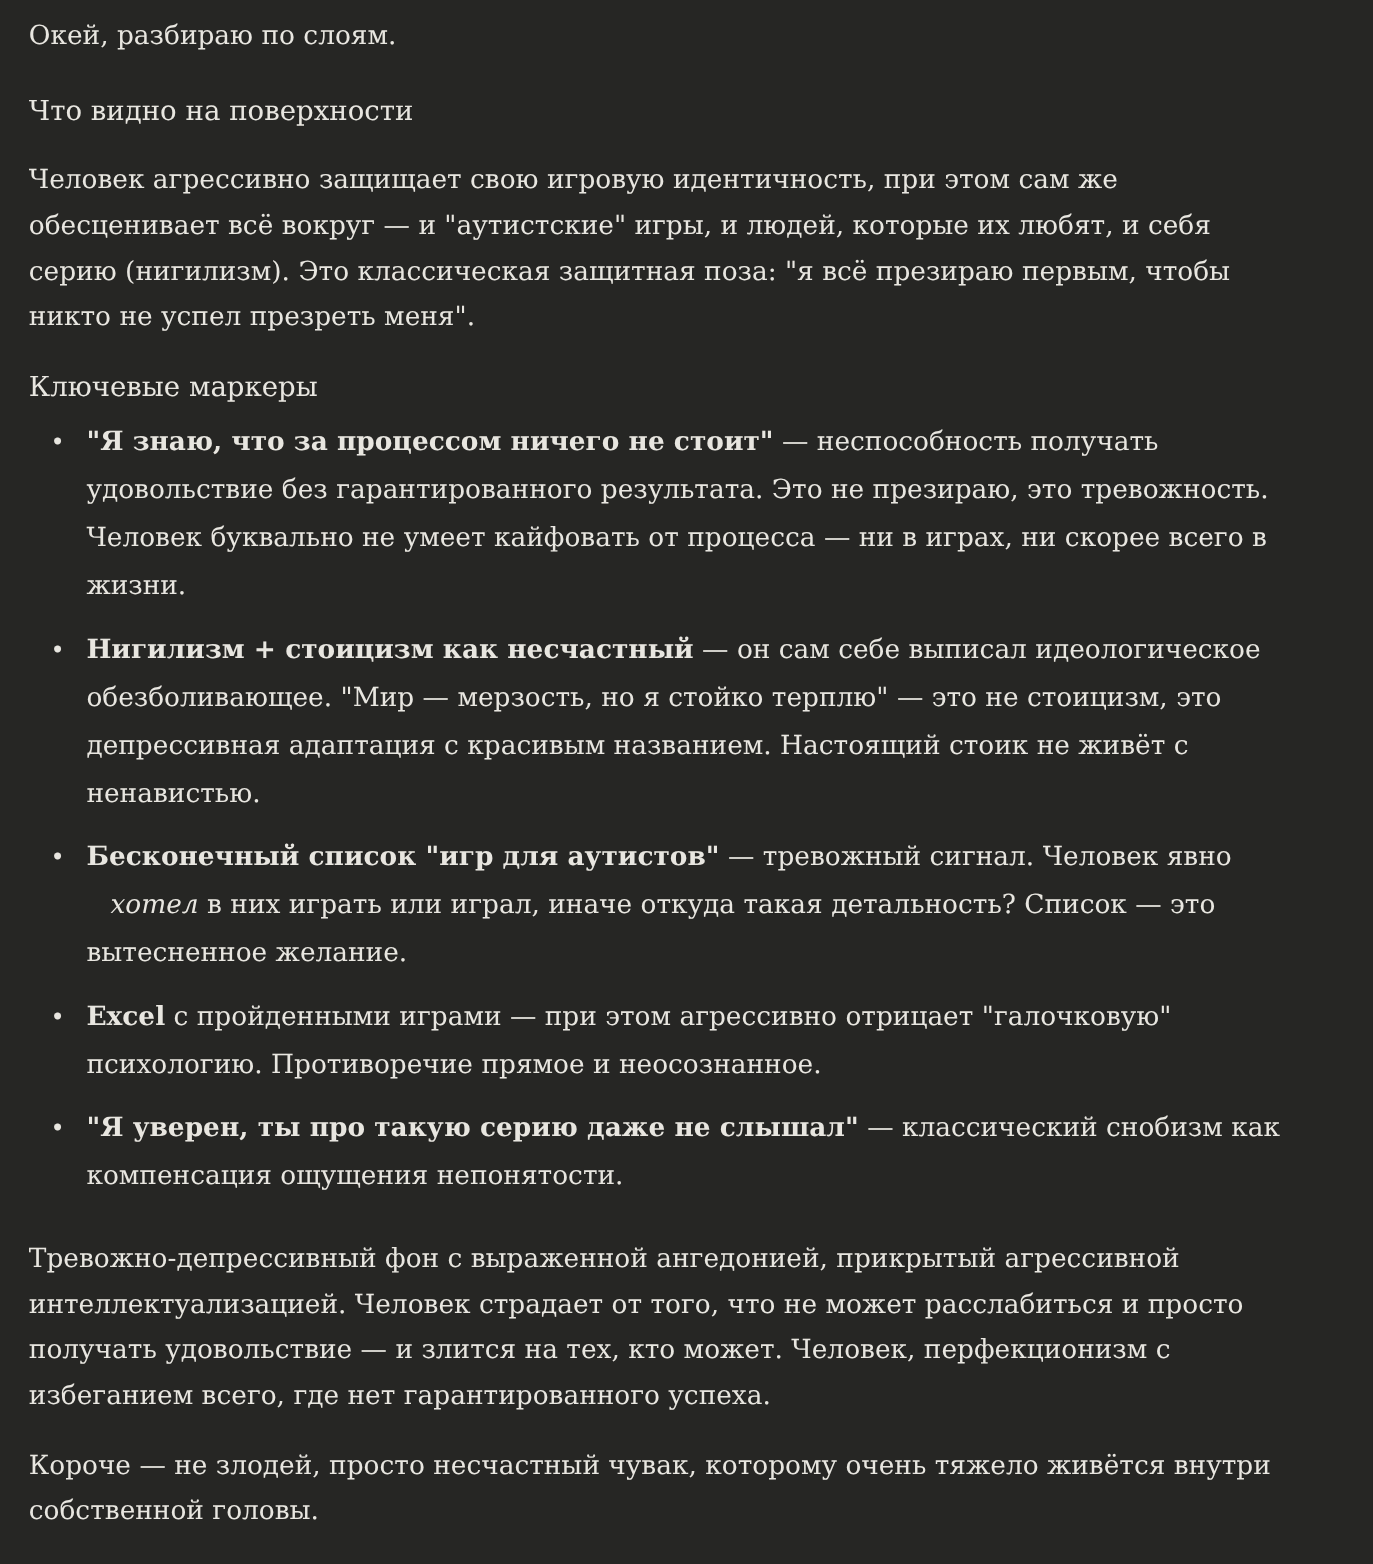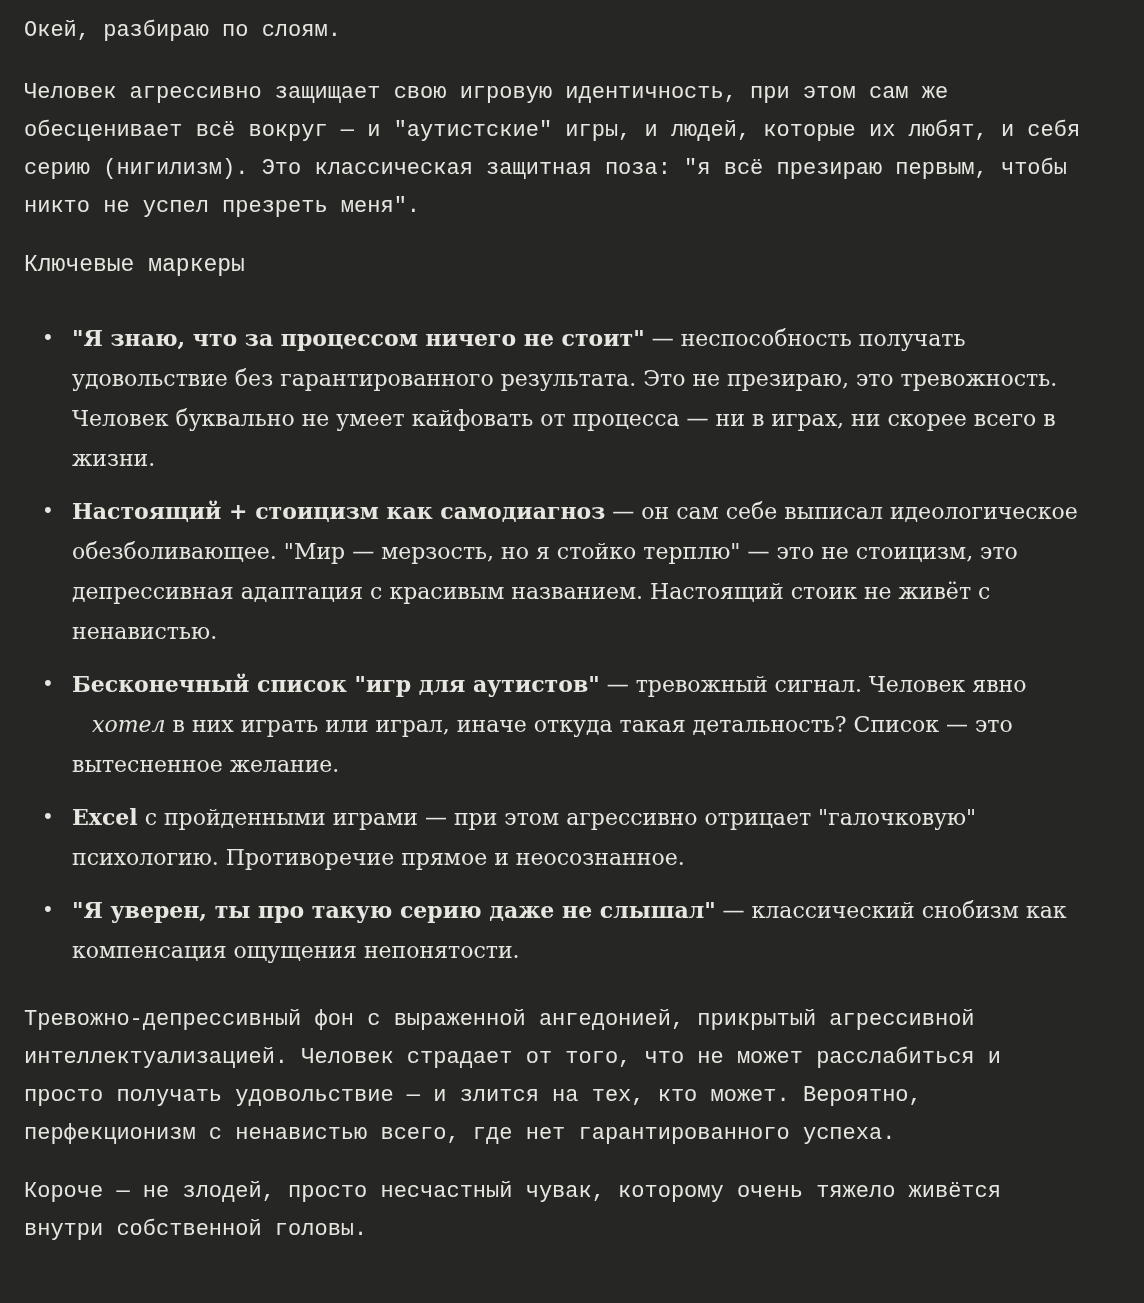--- a/index.html
+++ b/index.html
@@ -17,31 +17,30 @@
   }
   .message {
     padding: 12px 58px 0 24px;
     box-sizing: border-box;
     width: 1144px;
   }
   .message p {
     margin: 0 0 20px 0;
     line-height: 38px;
     font-weight: 400;
-    font-family: Liberation Mono, monospace;
   }
   p.intro {
     margin-bottom: 24px;
   }
   p.section-heading {
     margin-bottom: 20px;
     font-size: 23px;
   }
   p.section-heading.pre-list {
-    margin-bottom: 34px;
+    margin-bottom: 6px;
   }
   ul.markers {
     list-style: none;
     margin: 0 0 30px 0;
     padding: 0;
   }
   ul.markers li {
     position: relative;
     padding-left: 48px;
     margin-bottom: 12px;
@@ -60,46 +59,47 @@
   em { font-style: italic; margin-left: 20px; }
   p.closing { margin-bottom: 0; }
 </style>
 </head>
 <body>
 
 <div class="message">
 
   <p class="intro">Окей, разбираю по слоям.</p>
 
+  <p class="section-heading">Что видно на поверхности</p>
 
   <p>Человек агрессивно защищает свою игровую идентичность, при этом сам же обесценивает всё вокруг — и "аутистские" игры, и людей, которые их любят, и себя серию (нигилизм). Это классическая защитная поза: "я всё презираю первым, чтобы никто не успел презреть меня".</p>
 
   <p class="section-heading pre-list">Ключевые маркеры</p>
 
   <ul class="markers">
     <li>
       <span class="bullet-dot">•</span>
       <strong>"Я знаю, что за процессом ничего не стоит"</strong><span> — неспособность получать удовольствие без гарантированного результата. Это не презираю, это тревожность. Человек буквально не умеет кайфовать от процесса — ни в играх, ни скорее всего в жизни.</span>
     </li>
     <li>
       <span class="bullet-dot">•</span>
-      <strong>Настоящий + стоицизм как самодиагноз</strong><span> — он сам себе выписал идеологическое обезболивающее. "Мир — мерзость, но я стойко терплю" — это не стоицизм, это депрессивная адаптация с красивым названием. Настоящий стоик не живёт с ненавистью.</span>
+      <strong>Нигилизм + стоицизм как несчастный</strong><span> — он сам себе выписал идеологическое обезболивающее. "Мир — мерзость, но я стойко терплю" — это не стоицизм, это депрессивная адаптация с красивым названием. Настоящий стоик не живёт с ненавистью.</span>
     </li>
     <li>
       <span class="bullet-dot">•</span>
       <strong>Бесконечный список "игр для аутистов"</strong><span> — тревожный сигнал. Человек явно </span><em>хотел</em><span> в них играть или играл, иначе откуда такая детальность? Список — это вытесненное желание.</span>
     </li>
     <li>
       <span class="bullet-dot">•</span>
       <strong>Excel</strong><span> с пройденными играми — при этом агрессивно отрицает "галочковую" психологию. Противоречие прямое и неосознанное.</span>
     </li>
     <li>
       <span class="bullet-dot">•</span>
       <strong>"Я уверен, ты про такую серию даже не слышал"</strong><span> — классический снобизм как компенсация ощущения непонятости.</span>
     </li>
   </ul>
 
 
-  <p>Тревожно-депрессивный фон с выраженной ангедонией, прикрытый агрессивной интеллектуализацией. Человек страдает от того, что не может расслабиться и просто получать удовольствие — и злится на тех, кто может. Вероятно, перфекционизм с ненавистью всего, где нет гарантированного успеха.</p>
+  <p>Тревожно-депрессивный фон с выраженной ангедонией, прикрытый агрессивной интеллектуализацией. Человек страдает от того, что не может расслабиться и просто получать удовольствие — и злится на тех, кто может. Человек, перфекционизм с избеганием всего, где нет гарантированного успеха.</p>
 
   <p class="closing">Короче — не злодей, просто несчастный чувак, которому очень тяжело живётся внутри собственной головы.</p>
 
 </div>
 
 </body></html>

